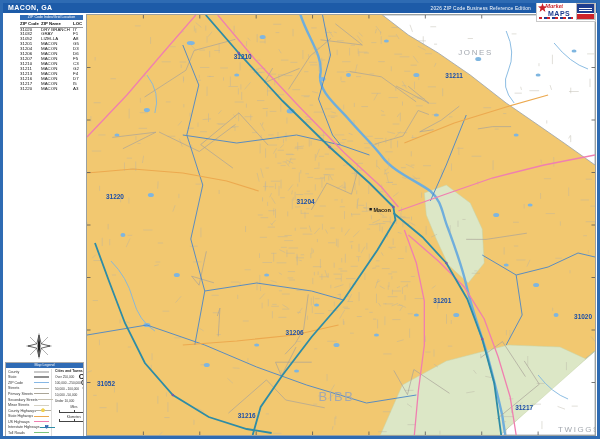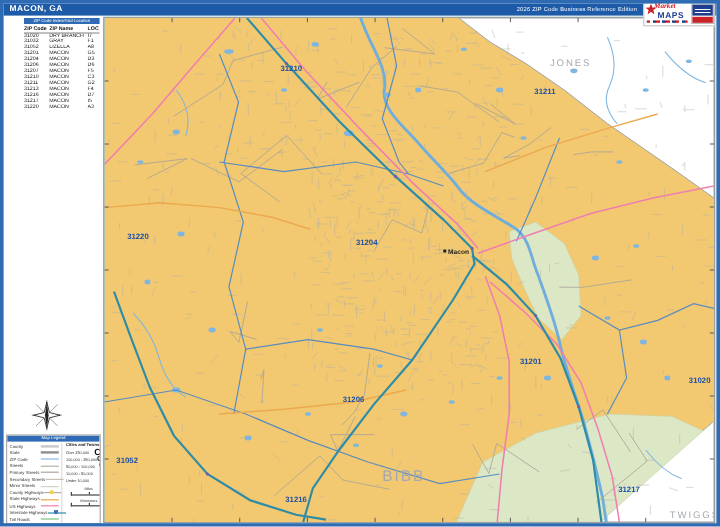--- a/index.html
+++ b/index.html
@@ -67,21 +67,21 @@
   .ct-row{display:flex;align-items:center;justify-content:space-between;height:6.1px;}
   .ct-range{font-size:3.2px;color:#333;white-space:nowrap;}
   .ct-sample{font-weight:bold;color:#111;line-height:1;}
   .scalebar{margin-top:2.5px;}
   .sb-label{font-size:3px;color:#333;text-align:center;line-height:3.4px;}
   .sb-bar{height:2.2px;border-left:0.6px solid #444;border-right:0.6px solid #444;border-bottom:0.6px solid #444;
           width:27px;margin:0 auto;position:relative;}
   .sb-bar:after{content:"";position:absolute;left:50%;top:0;bottom:0;border-left:0.6px solid #444;}
   
   #map-panel{position:absolute;left:86px;top:14px;width:508px;height:420px;border:1px solid #9aa0a0;
-             background:#7dd3fc;z-index:10;}
+             background:#0ea5e9;z-index:10;}
   #map-svg{display:block;width:100%;height:100%;}
   .zl{font:bold 6.5px "Liberation Sans",sans-serif;fill:#1C4FA8;}
   .cl{font-family:"Liberation Sans",sans-serif;fill:#A4A9B0;letter-spacing:1.6px;}
   .cityl{font:bold 5.5px "Liberation Sans",sans-serif;fill:#1a1a1a;}
 </style>
 </head>
 <body>
 
 <div id="poster">
   <div id="border-frame"></div>

